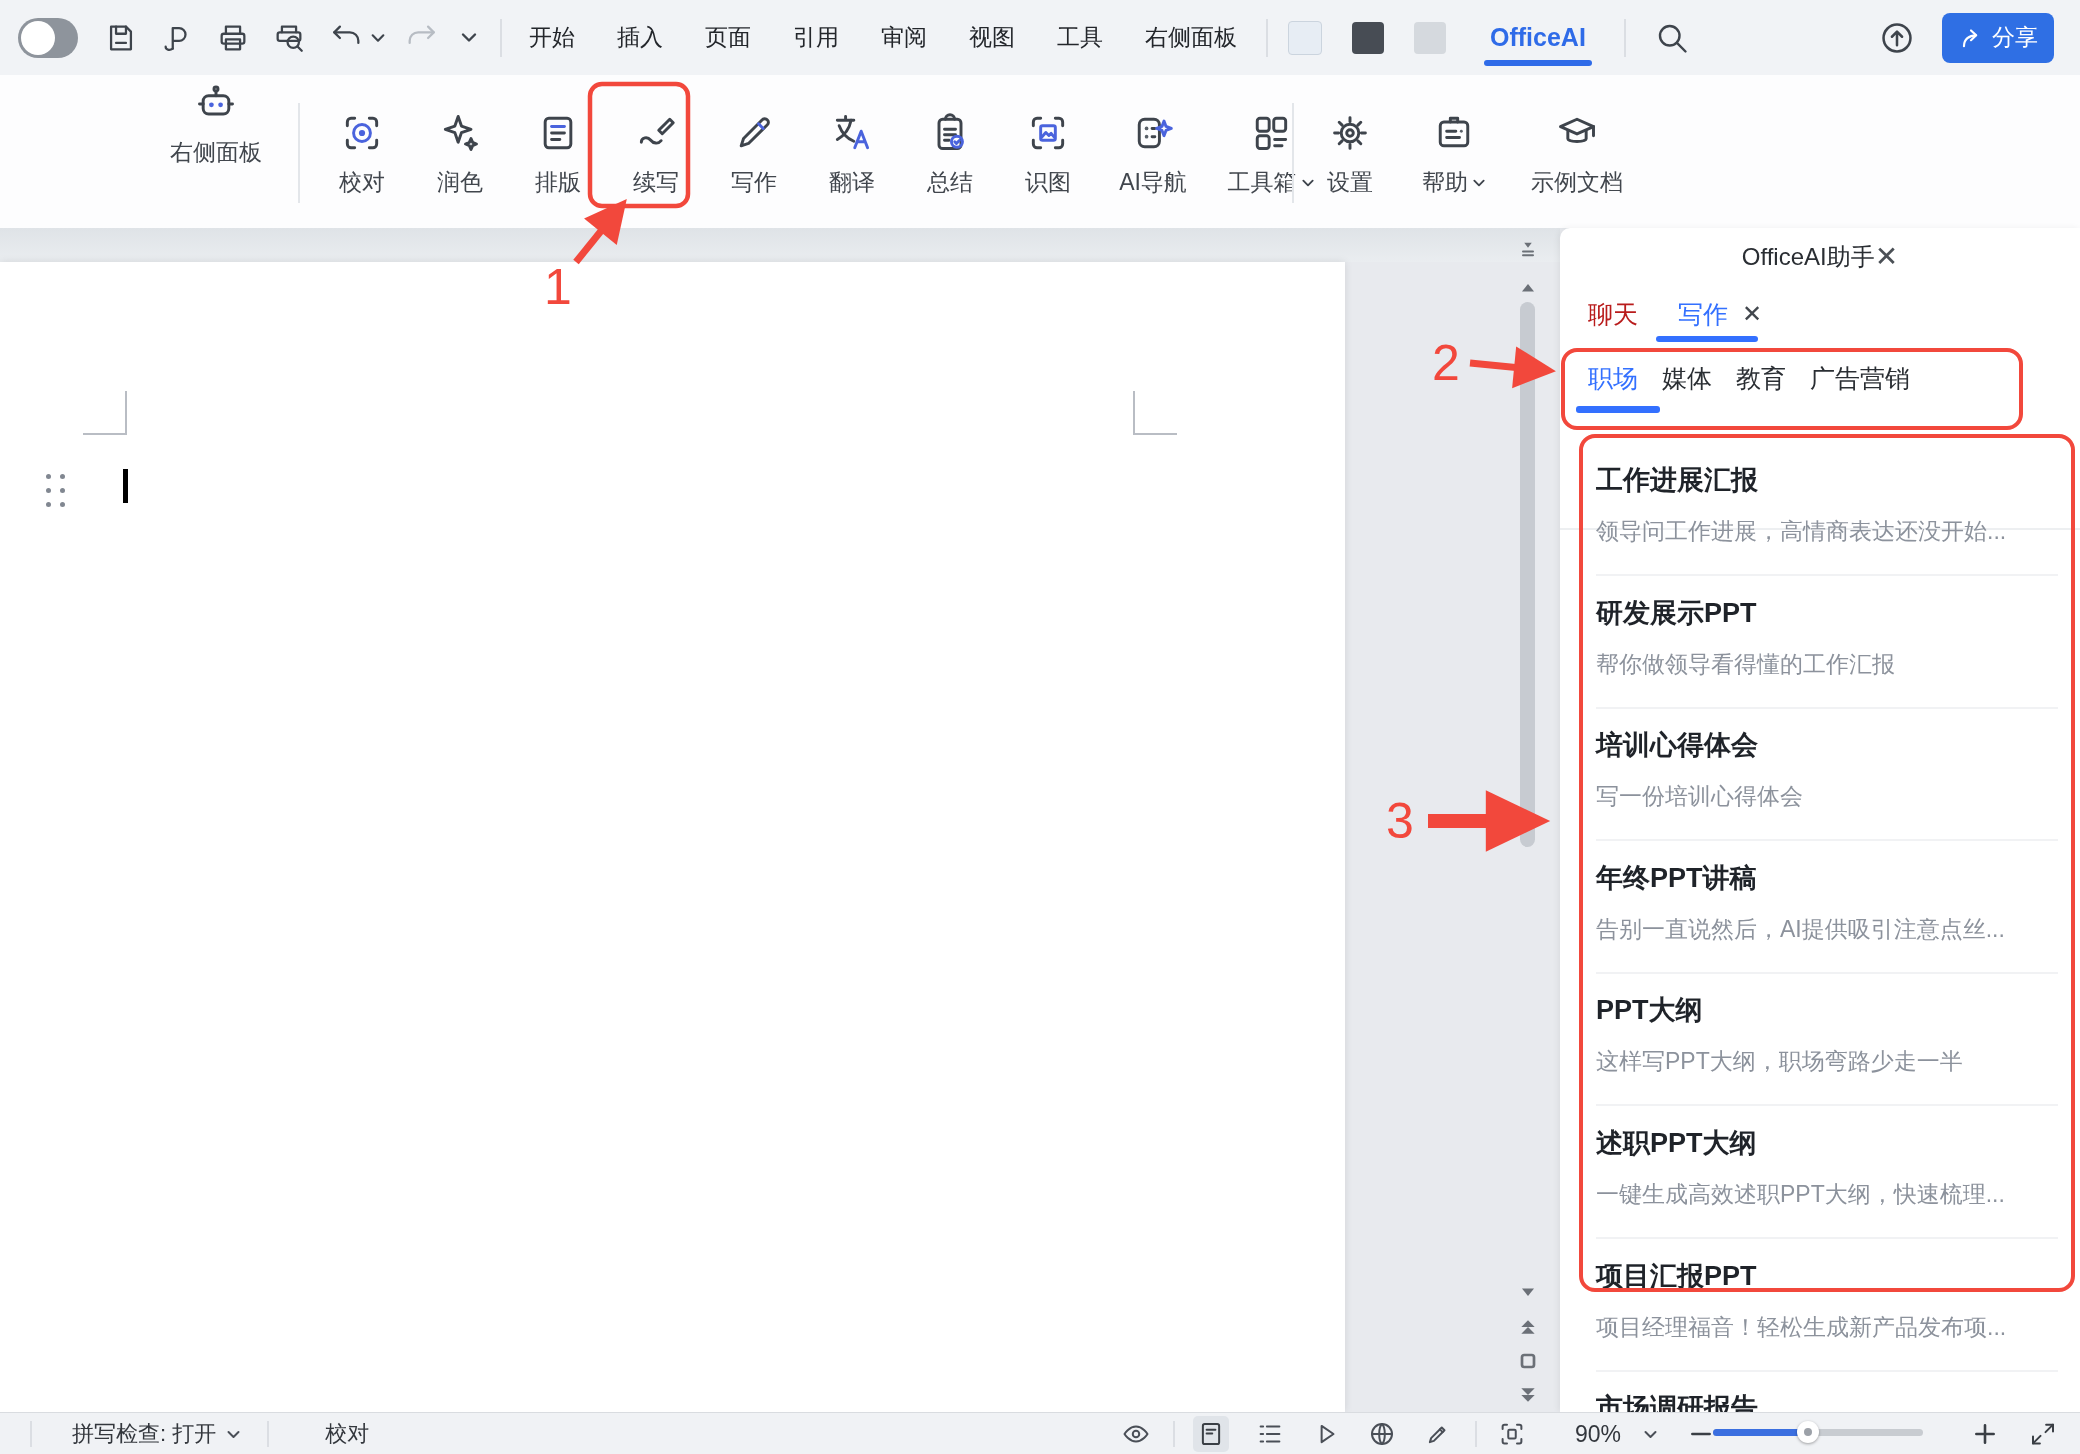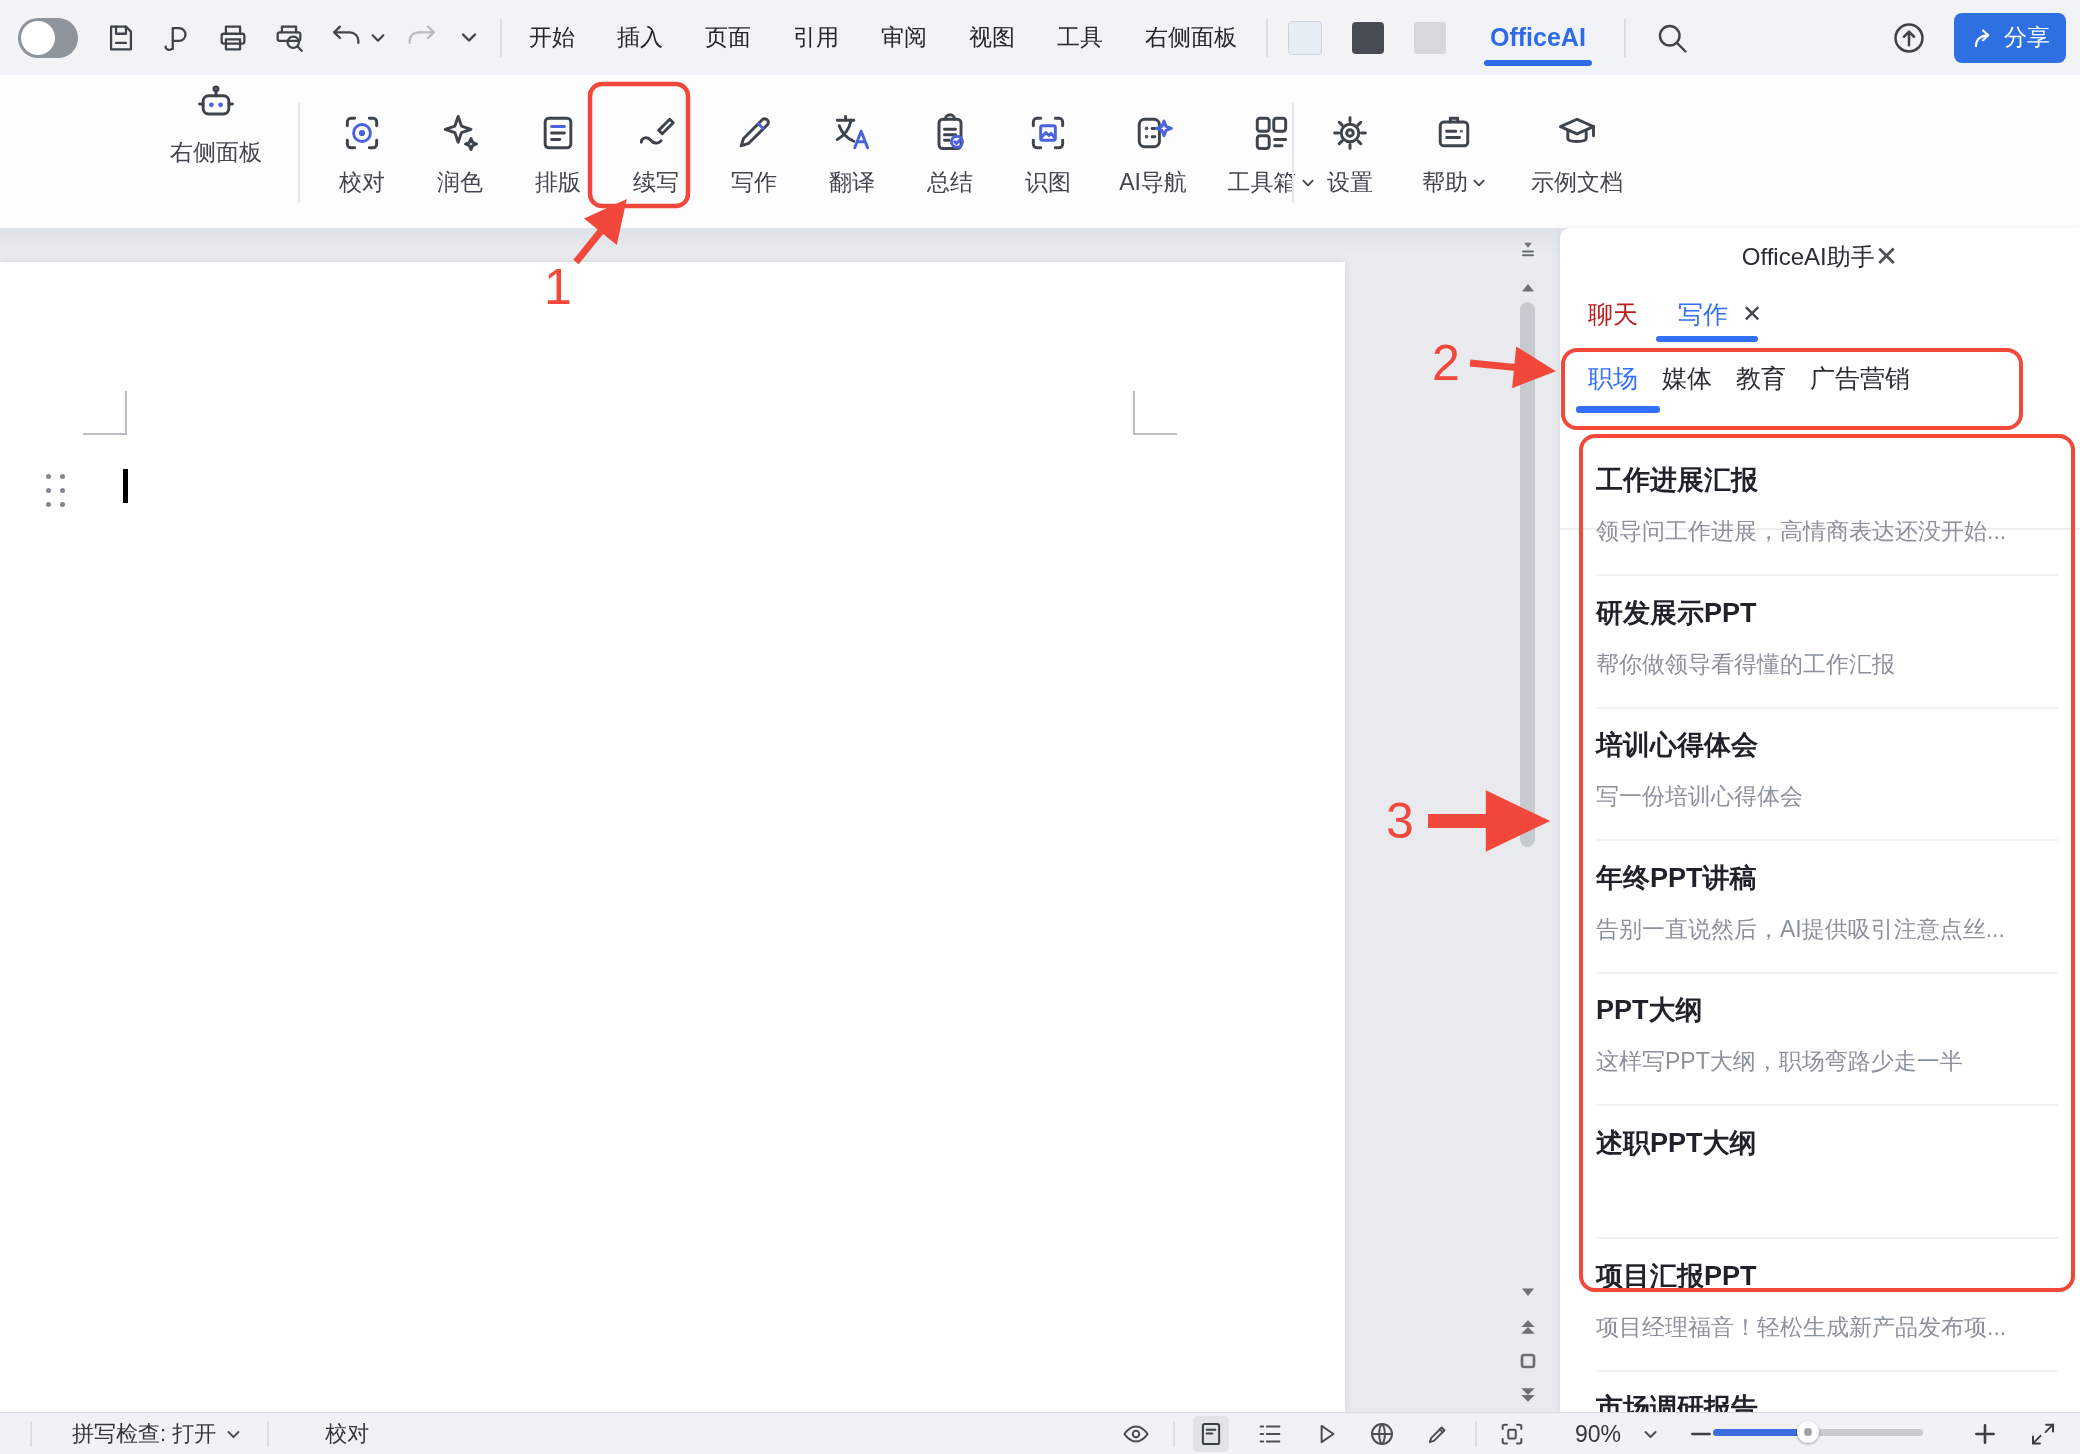--- a/index.html
+++ b/index.html
@@ -157,21 +157,21 @@
         <path d="M15.3 15.3L21 21"></path>
       </svg>
 
     <div style="flex:1"></div>
 
     <svg class="ic" style="width:38px;height:38px" viewBox="0 0 24 24">
         <circle cx="12" cy="12" r="8.5"></circle>
         <path d="M12 16.5v-8M8.8 11.2L12 8l3.2 3.2"></path>
       </svg>
 
-    <div id="share-btn" style="margin-left:26px;margin-right:14px">
+    <div id="share-btn" style="margin-left:26px;margin-right:26px">
       <svg class="ic" style="width:26px;height:26px;stroke:#fff;stroke-width:2" viewBox="0 0 24 24">
           <path d="M5.5 19.5c0-6.5 4.8-10 11-10"></path>
           <path d="M12 5l4.8 4.5L12 14"></path>
         </svg>
       <span>分享</span>
     </div>
   </div>
 
   <div id="ribbon" class="abs">
     <div class="rb-item abs" style="left:168px;top:0">
@@ -414,20 +414,21 @@
       <div class="tpl-item" style="top:426px">
         <div class="tpl-title">年终PPT讲稿</div>
         <div class="tpl-desc">告别一直说然后，AI提供吸引注意点丝...</div>
       </div>
       <div class="tpl-item" style="top:558px">
         <div class="tpl-title">PPT大纲</div>
         <div class="tpl-desc">这样写PPT大纲，职场弯路少走一半</div>
       </div>
       <div class="tpl-item" style="top:691px">
         <div class="tpl-title">述职PPT大纲</div>
+        <div class="tpl-desc">一键生成高效述职PPT大纲，快速梳理...</div>
       </div>
       <div class="tpl-item" style="top:824px">
         <div class="tpl-title">项目汇报PPT</div>
         <div class="tpl-desc">项目经理福音！轻松生成新产品发布项...</div>
       </div>
       <div class="tpl-item" style="top:956px;border-bottom:none">
         <div class="tpl-title">市场调研报告</div>
       </div>
 
     </div>

